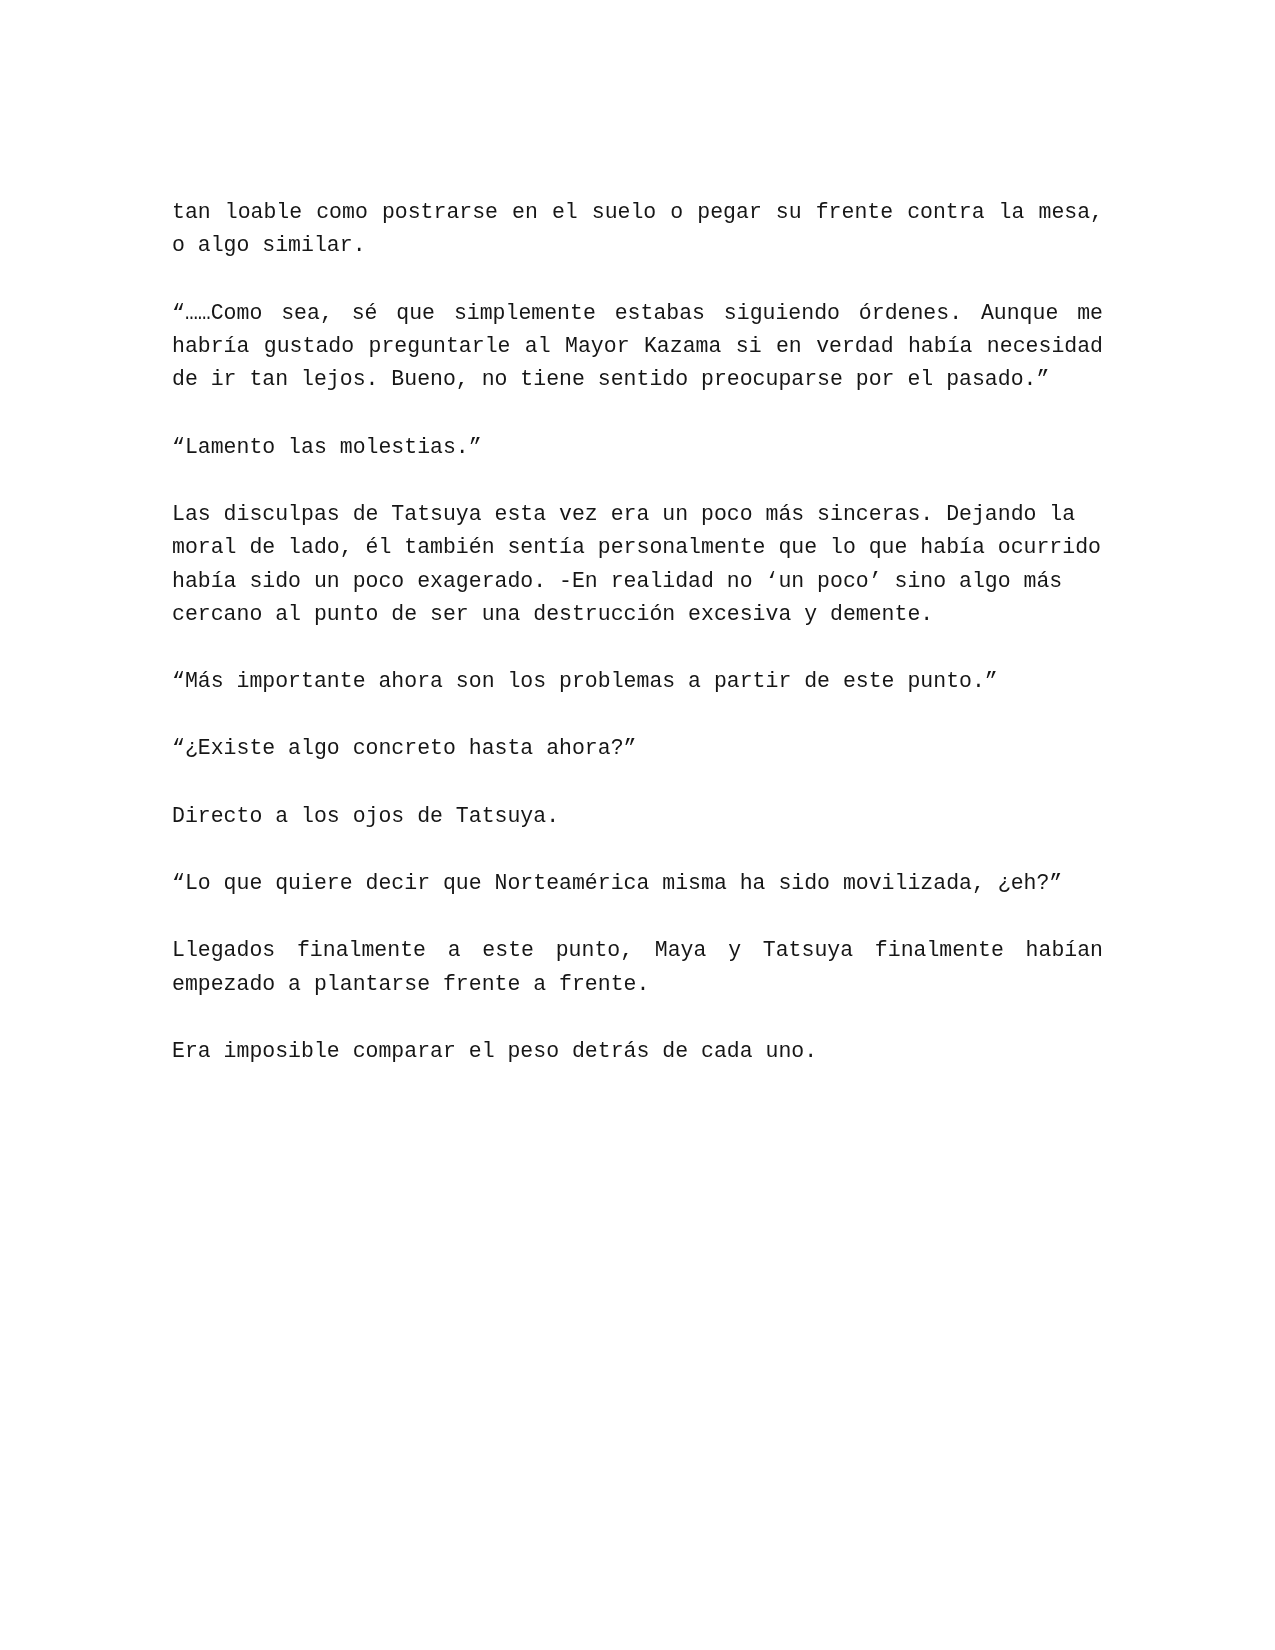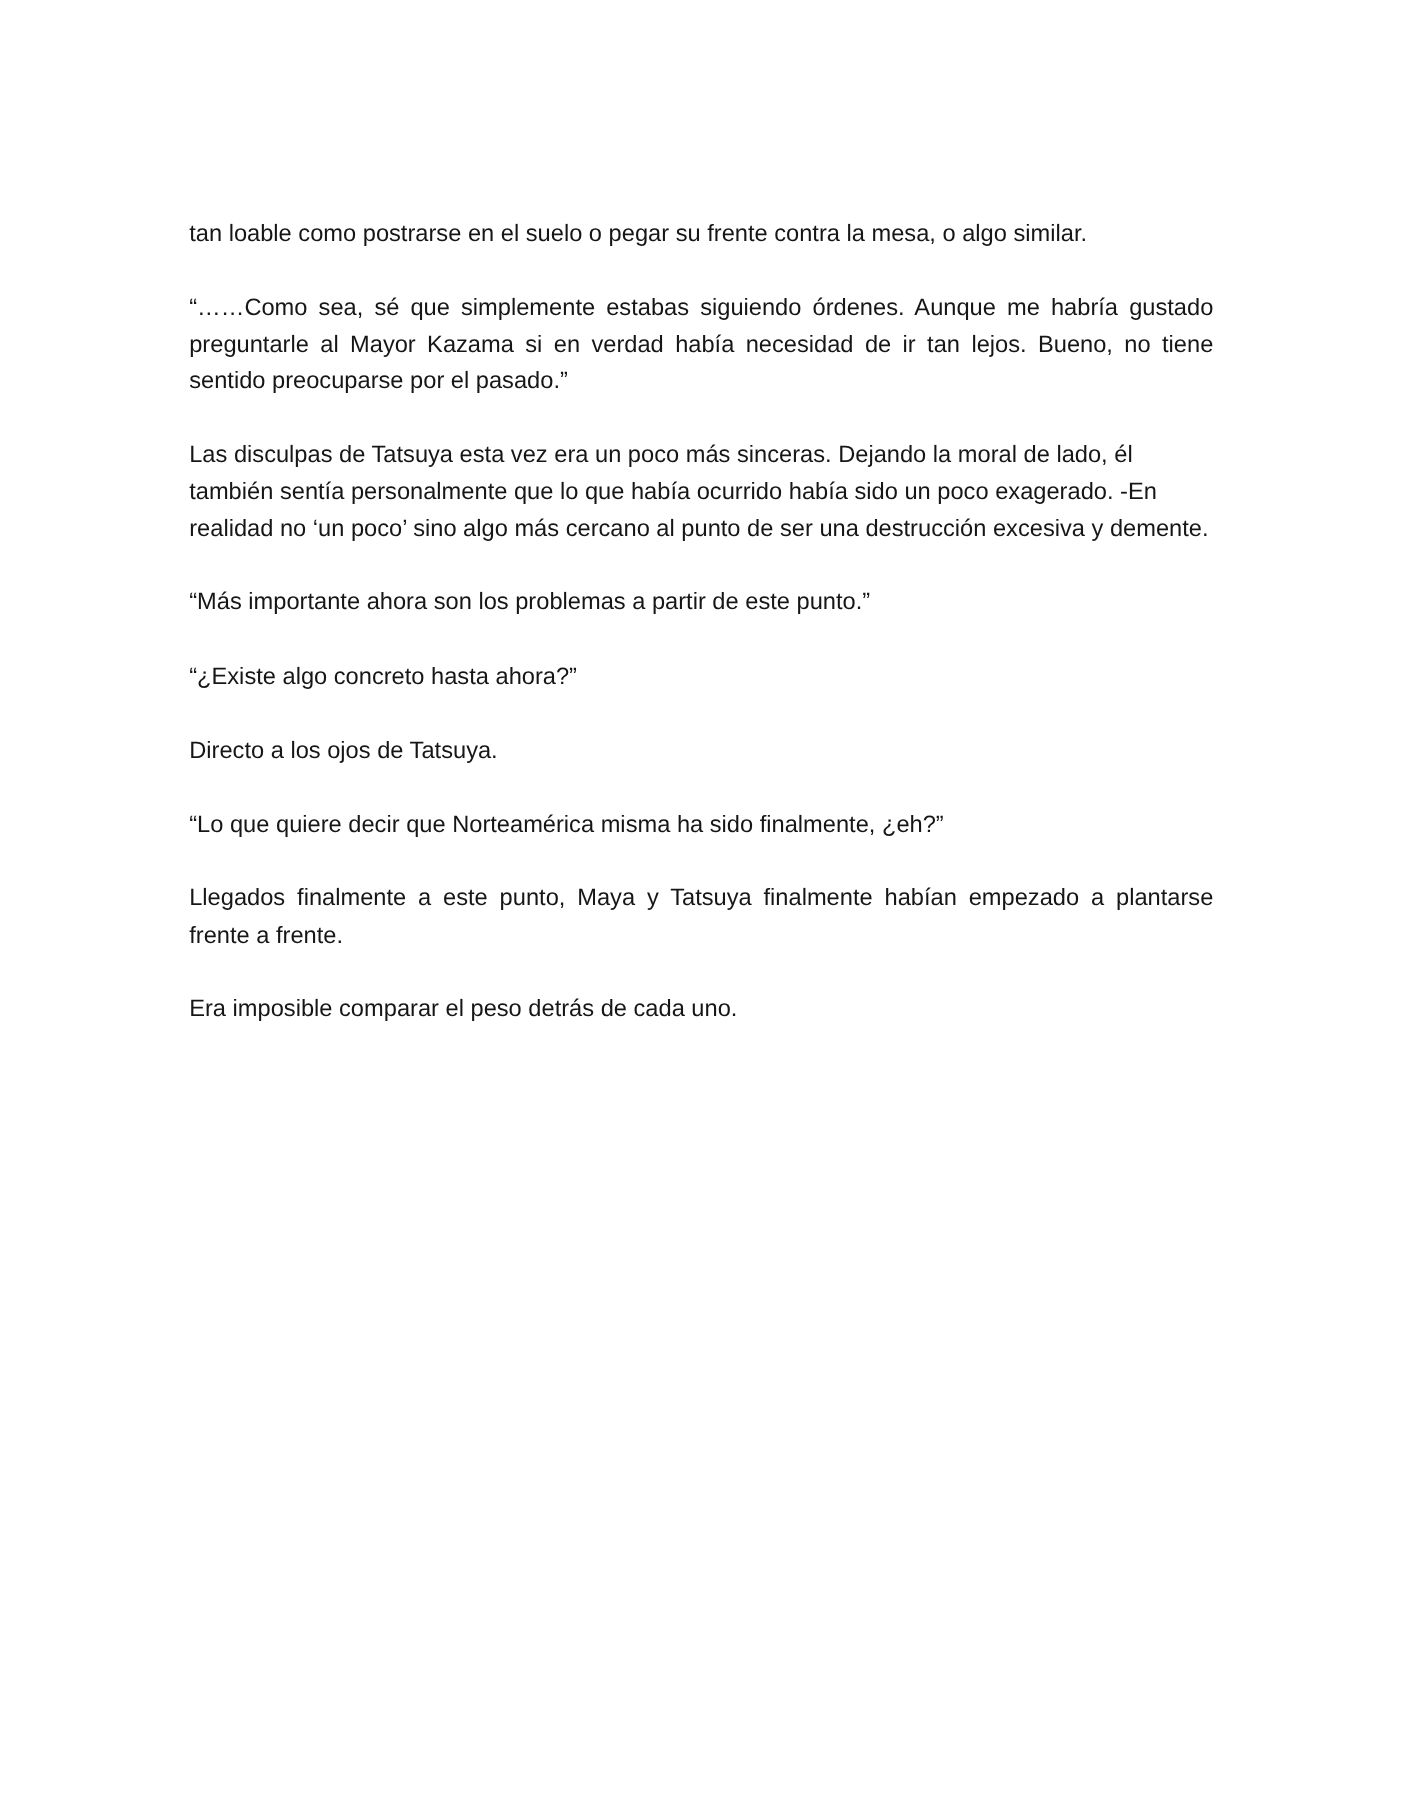--- a/index.html
+++ b/index.html
@@ -15,20 +15,21 @@
   }
   .page {
     box-sizing: border-box;
     width: 1275px;
     height: 1650px;
     padding: 196px 172px 0 172px;
     background: #ffffff;
   }
   .doc-body {
     width: 931px;
+    font-family: Liberation Mono, monospace;
   }
   p.para {
     margin: 0 0 34px 0;
     font-size: 21.5px;
     line-height: 1.55;
     color: #161616;
     text-align: justify;
     text-justify: inter-word;
     -webkit-hyphens: none;
     hyphens: none;
@@ -40,21 +41,22 @@
     margin-bottom: 0;
   }
 </style>
 </head>
 <body>
 
 <div class="page">
   <div class="doc-body">
     <p class="para">tan loable como postrarse en el suelo o pegar su frente contra la mesa, o algo similar.</p>
     <p class="para">“……Como sea, sé que simplemente estabas siguiendo órdenes. Aunque me habría gustado preguntarle al Mayor Kazama si en verdad había necesidad de ir tan lejos. Bueno, no tiene sentido preocuparse por el pasado.”</p>
+    <p class="para left">“Lamento las molestias.”</p>
     <p class="para left">Las disculpas de Tatsuya esta vez era un poco más sinceras. Dejando la moral de lado, él también sentía personalmente que lo que había ocurrido había sido un poco exagerado. -En realidad no ‘un poco’ sino algo más cercano al punto de ser una destrucción excesiva y demente.</p>
     <p class="para">“Más importante ahora son los problemas a partir de este punto.”</p>
     <p class="para left">“¿Existe algo concreto hasta ahora?”</p>
     <p class="para left">Directo a los ojos de Tatsuya.</p>
-    <p class="para left">“Lo que quiere decir que Norteamérica misma ha sido finalmente, ¿eh?”</p>
+    <p class="para left">“Lo que quiere decir que Norteamérica misma ha sido movilizada, ¿eh?”</p>
     <p class="para">Llegados finalmente a este punto, Maya y Tatsuya finalmente habían empezado a plantarse frente a frente.</p>
     <p class="para left">Era imposible comparar el peso detrás de cada uno.</p>
   </div>
 </div>
 
 </body></html>

